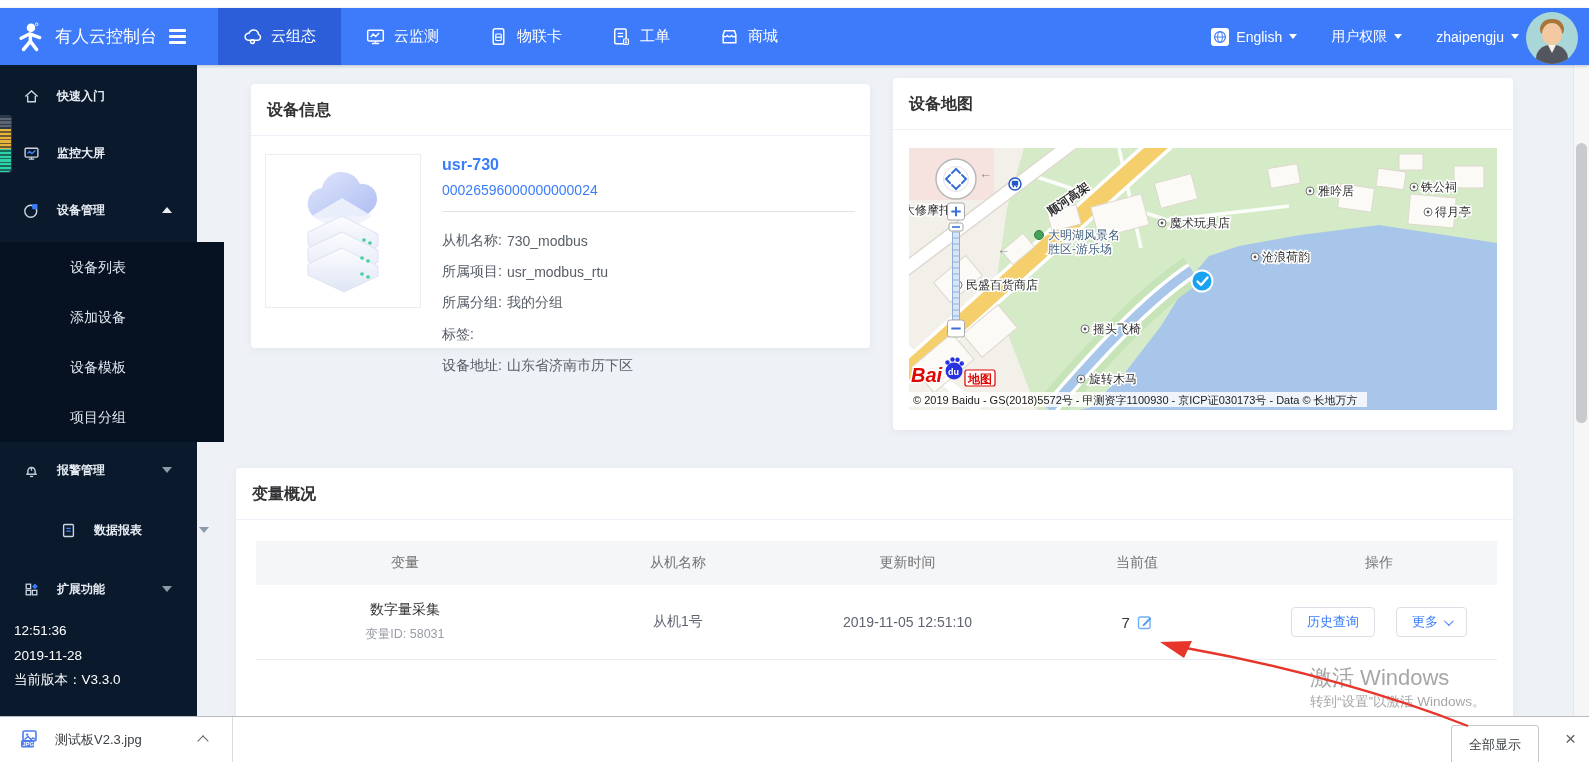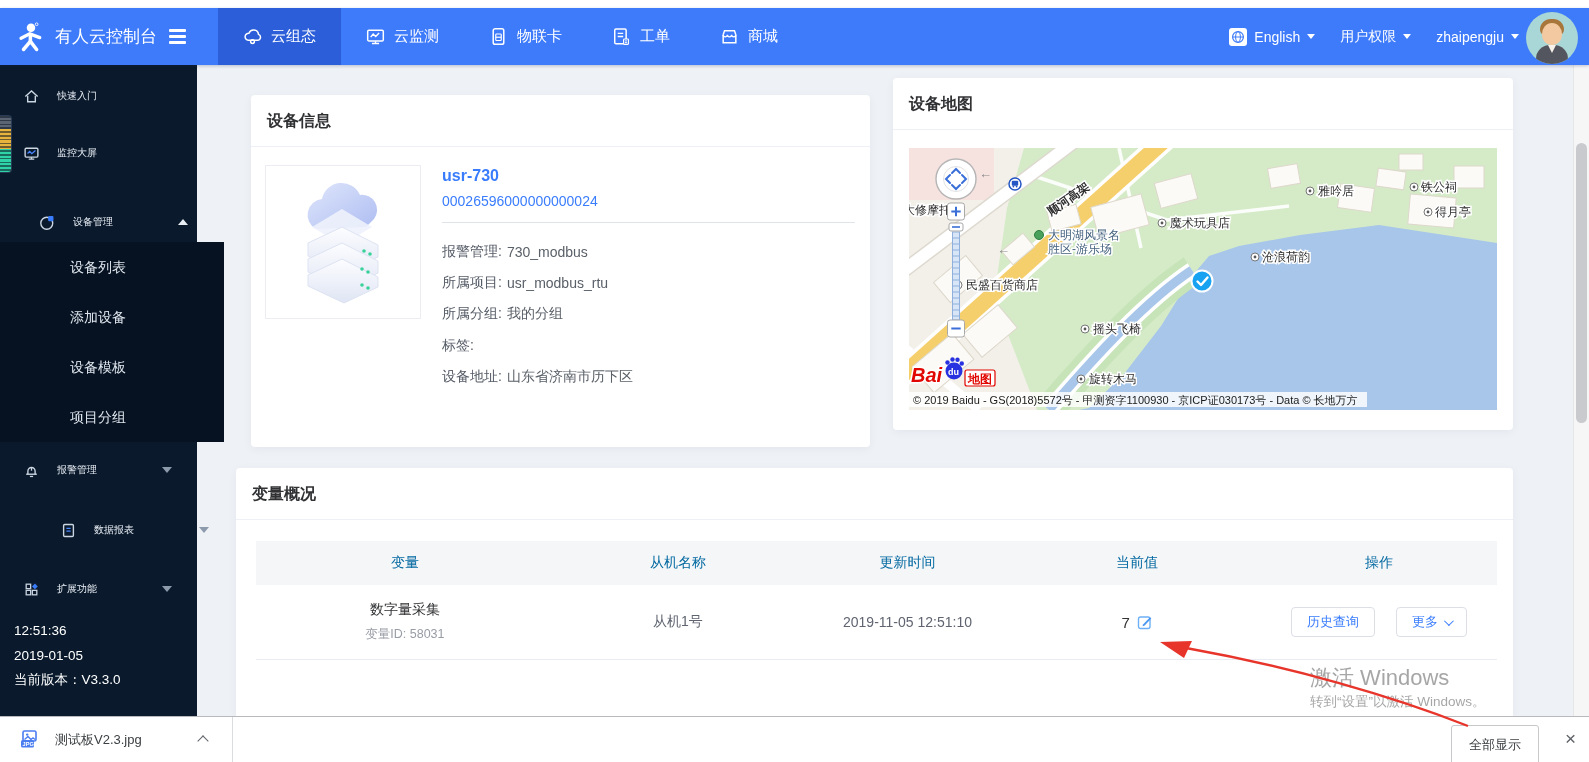--- a/index.html
+++ b/index.html
@@ -17,73 +17,73 @@
   }
   .brand-area { display:flex; align-items:center; width:218px; padding-left:16px; }
   .brand-logo { width:30px; height:30px; margin-right:9px; flex:0 0 auto; }
   .brand-title { font-size:17px; white-space:nowrap; }
   .hamburger { margin-left:12px; display:flex; flex-direction:column; gap:3.5px; cursor:pointer; }
   .hamburger span { display:block; width:17px; height:2.5px; background:#fff; border-radius:1px; }
   .tabs { display:flex; height:100%; }
   .tab { display:flex; align-items:center; gap:9px; padding:0 25px; font-size:15px; cursor:pointer; white-space:nowrap; }
   .tab.active { background:#2b5ed8; }
   .tab svg { flex:0 0 auto; }
-  .header-right { margin-left:auto; display:flex; align-items:center; gap:25px; padding-right:70px; font-size:14px; }
+  .header-right { margin-left:auto; display:flex; align-items:center; gap:34px; padding-right:70px; font-size:14px; }
   .hr-item { display:flex; align-items:center; gap:7px; cursor:pointer; white-space:nowrap; }
   .caret-down-w { width:0; height:0; border-left:4.5px solid transparent; border-right:4.5px solid transparent; border-top:5.5px solid #fff; display:inline-block; }
   .globe-box { width:18px; height:18px; background:#fff; border-radius:3px; display:flex; align-items:center; justify-content:center; }
   .avatar {
     position:absolute; left:1526px; top:12px; width:52px; height:52px; border-radius:50%;
     background:#a9d6d6; overflow:hidden; z-index:25; cursor:pointer;
   }
   .avatar .hair { position:absolute; left:14px; top:7px; width:24px; height:16px; background:#a8763a; border-radius:12px 12px 6px 6px; }
   .avatar .face { position:absolute; left:16px; top:11px; width:20px; height:22px; background:#f2c9a0; border-radius:50% 50% 46% 46%; }
   .avatar .body { position:absolute; left:10px; top:33px; width:32px; height:22px; background:#54565f; border-radius:14px 14px 0 0; }
   .avatar .collar { position:absolute; left:22px; top:33px; width:8px; height:8px; background:#f7f3ea; clip-path:polygon(0 0,100% 0,50% 100%); }
 
   
   .sidebar { position:absolute; left:0; top:65px; width:197px; height:651px; background:#0a1a2c; color:#e8edf4; z-index:15; }
-  .side-item { position:absolute; left:0; width:197px; height:46px; display:flex; align-items:center; font-size:10px; cursor:pointer; }
+  .side-item { position:absolute; left:0; width:197px; height:46px; display:flex; align-items:center; font-size:12px; cursor:pointer;font-weight:bold; }
   .side-item .ic { width:17px; height:17px; margin-left:23px; margin-right:17px; flex:0 0 auto; }
   .side-caret-up { position:absolute; right:25px; width:0; height:0; border-left:5px solid transparent; border-right:5px solid transparent; border-bottom:6px solid #e8edf4; }
   .side-caret-dn { position:absolute; right:25px; width:0; height:0; border-left:5px solid transparent; border-right:5px solid transparent; border-top:6px solid #8d9aac; }
   .submenu { position:absolute; left:0; top:177px; width:224px; height:200px; background:#061222; }
   .sub-item { height:50px; line-height:50px; padding-left:70px; font-size:14px; color:#dfe6ee; cursor:pointer; }
   .side-clock { position:absolute; left:14px; top:554px; font-size:13.5px; line-height:24.5px; color:#fff; }
   .eq-widget {
     position:absolute; left:0; top:115px; width:12px; height:58px; z-index:30;
     border-radius:0 4px 4px 0; border:1px solid #2a3c55; border-left:none;
     background:
       repeating-linear-gradient(180deg, rgba(10,20,35,.55) 0 1.6px, rgba(0,0,0,0) 1.6px 3.8px),
       linear-gradient(180deg,#5a6472 0 13px,#e8b33c 13px 33px,#2fd3a8 33px 58px);
   }
 
   
   .main { position:absolute; left:197px; top:65px; width:1392px; height:651px; background:#eef1f5; z-index:5; }
   .panel { position:absolute; background:#fff; border-radius:4px; box-shadow:0 2px 10px rgba(20,40,95,.05); }
-  .p1 { left:54px; top:30px; width:619px; height:352px; }
+  .p1 { left:54px; top:19px; width:619px; height:264px; }
   .p2 { left:696px; top:13px; width:620px; height:352px; }
   .p3 { left:39px; top:403px; width:1277px; height:248px; border-radius:4px 4px 0 0; }
   .panel-title { height:52px; line-height:52px; padding-left:16px; font-size:16px; font-weight:bold; color:#303133; border-bottom:1px solid #edf0f6; }
 
   
   .dev-img-box { position:absolute; left:14px; top:70px; width:156px; height:154px; border:1px solid #ececf2; display:flex; align-items:center; justify-content:center; background:#fff; }
   .dev-name { position:absolute; left:191px; top:72px; font-size:16px; font-weight:bold; color:#3a7dfc; cursor:pointer; }
   .dev-id { position:absolute; left:191px; top:98px; font-size:14px; color:#3a7dfc; cursor:pointer; }
   .dev-divider { position:absolute; left:191px; top:127px; width:413px; border-bottom:1px solid #dfe3ea; }
   .dev-fields { position:absolute; left:191px; top:141px; }
   .dev-field { height:31.4px; display:flex; align-items:center; font-size:14px; color:#5a6068; }
   .dev-field .lb { margin-right:5px; color:#555b66; }
 
   
   .map-svg { position:absolute; left:16px; top:70px; display:block; background:#f3f0ea; }
 
   
   .tbl { position:absolute; left:20px; top:73px; width:1241px; font-size:14px; }
-  .tbl-head { display:flex; height:44px; background:#f5f6f8; align-items:center; color:#0369a1; }
+  .tbl-head { display:flex; height:44px; background:#f5f6f8; align-items:center; color:#737373; }
   .tbl-row { display:flex; height:75px; align-items:center; border-bottom:1px solid #e9ecf2; color:#5f6470; background:#fff; }
   .c1 { width:24%; text-align:center; } .c2 { width:20%; text-align:center; }
   .c3 { width:17%; text-align:center; } .c4 { width:20%; text-align:center; }
   .c5 { width:19%; text-align:center; }
   .var-name { color:#303133; }
   .var-id { color:#989cא5; color:#989ca5; font-size:12.5px; margin-top:7px; }
   .val-wrap { display:inline-flex; align-items:center; gap:7px; justify-content:center; }
   .val-num { font-size:15px; color:#333; }
   .btns { display:inline-flex; gap:21px; justify-content:center; }
   .btn {
@@ -221,21 +221,21 @@
 
   <div class="side-item" style="top:65px;">
     <svg class="ic" viewBox="0 0 16 16">
       <rect x="2" y="3" width="12" height="8.4" rx="1" fill="none" stroke="#ccd6e2" stroke-width="1.3"></rect>
       <polyline points="4.3,8 6.3,6 8.3,8.2 11.7,5.2" fill="none" stroke="#4a86ff" stroke-width="1.2"></polyline>
       <path d="M8,11.4 v1.8 M5.4,13.2 h5.2" stroke="#ccd6e2" stroke-width="1.2" fill="none"></path>
     </svg>
     <span>监控大屏</span>
   </div>
 
-  <div class="side-item" style="top:134px;margin-left:16px;">
+  <div class="side-item" style="top:122px;">
     <svg class="ic" viewBox="0 0 16 16">
       <circle cx="7.3" cy="8.7" r="5.6" fill="none" stroke="#ccd6e2" stroke-width="1.3"></circle>
       <rect x="8.6" y="1.8" width="5" height="5" rx="1" fill="#3a7dfc"></rect>
     </svg>
     <span>设备管理</span>
     <span class="side-caret-up"></span>
   </div>
 
   <div class="submenu">
     <div class="sub-item">设备列表</div>
@@ -270,21 +270,21 @@
       <rect x="3" y="8.8" width="4.2" height="4.2" fill="none" stroke="#ccd6e2" stroke-width="1.2"></rect>
       <rect x="8.8" y="8.8" width="4.2" height="4.2" fill="none" stroke="#ccd6e2" stroke-width="1.2"></rect>
       <rect x="9.3" y="3.2" width="3.8" height="3.8" transform="rotate(45 11.2 5.1)" fill="#3a7dfc"></rect>
     </svg>
     <span>扩展功能</span>
     <span class="side-caret-dn"></span>
   </div>
 
   <div class="side-clock">
     <div>12:51:36</div>
-    <div>2019-01-05</div>
+    <div>2019-11-28</div>
     <div>当前版本：V3.3.0</div>
   </div>
 </div>
 
 <div class="eq-widget"></div>
 
 <div class="main">
 
   <section class="panel p1">
     <div class="panel-title">设备信息</div>
@@ -313,21 +313,21 @@
           <circle cx="84" cy="108" r="1.8" fill="#3ad29b"></circle>
             <circle cx="90" cy="111" r="1.8" fill="#3ad29b"></circle>
         </g>
       </svg>
     </div>
     <a class="dev-name">usr-730</a>
     <a class="dev-id">00026596000000000024</a>
     <div class="dev-divider"></div>
     <div class="dev-fields">
       <div class="dev-field">
-        <span class="lb">报警管理:</span>
+        <span class="lb">从机名称:</span>
         <span>730_modbus</span>
       </div>
       <div class="dev-field">
         <span class="lb">所属项目:</span>
         <span>usr_modbus_rtu</span>
       </div>
       <div class="dev-field">
         <span class="lb">所属分组:</span>
         <span>我的分组</span>
       </div>

